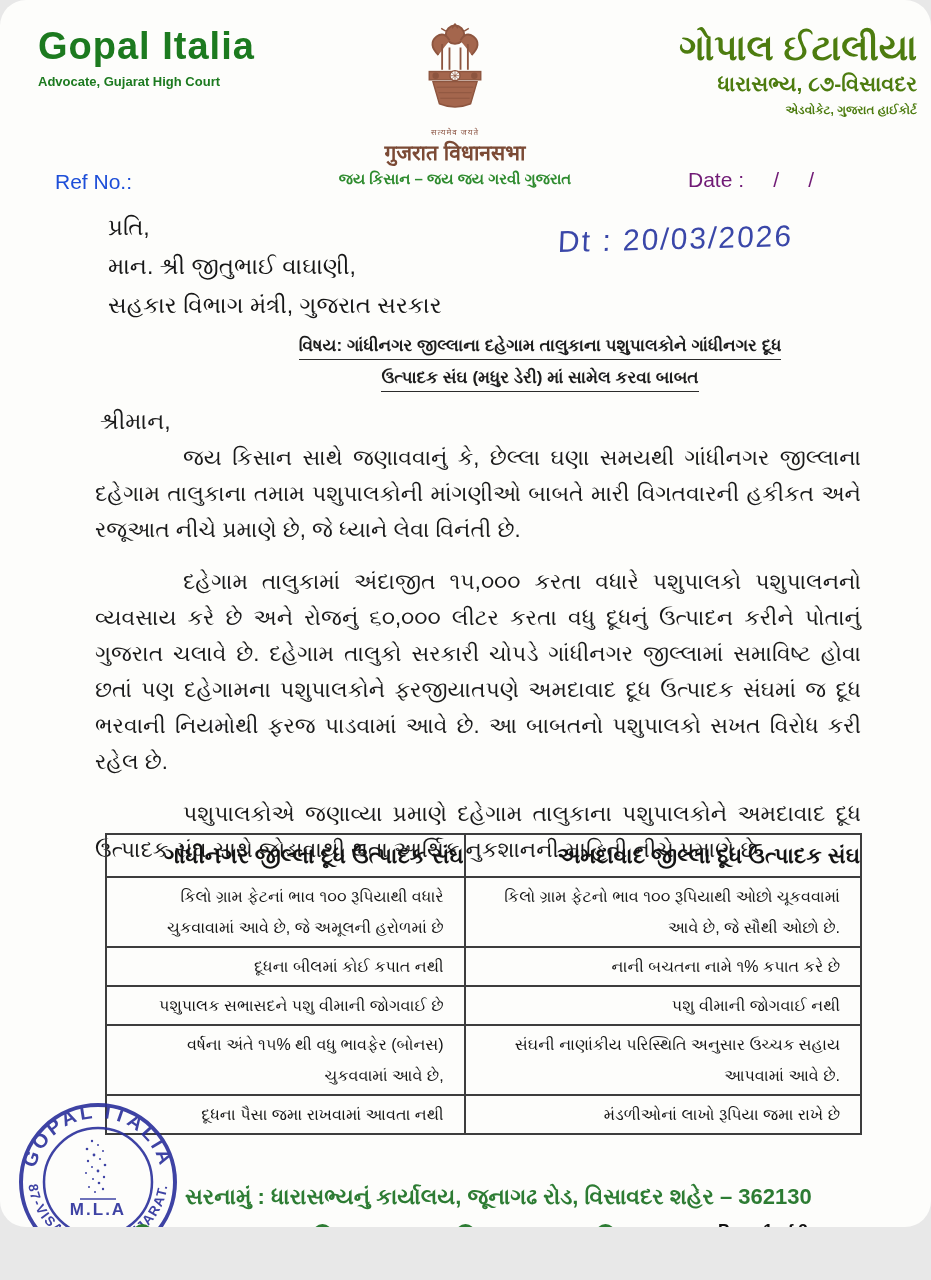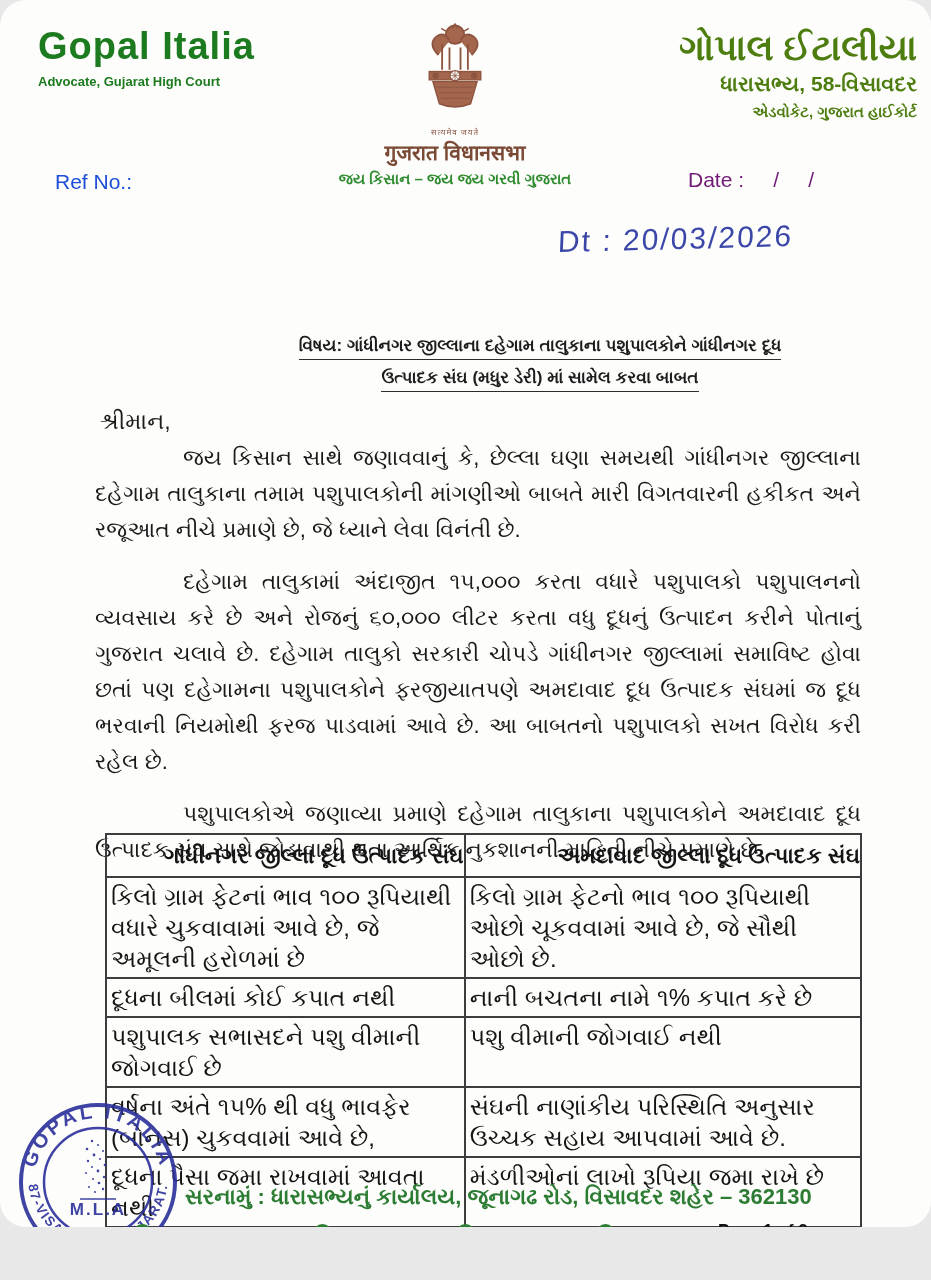--- a/index.html
+++ b/index.html
@@ -10,38 +10,38 @@
   .hdr-left .name{font-size:38px;font-weight:bold;letter-spacing:1px;line-height:40px;}
   .hdr-left .mla{font-size:24px;font-weight:bold;margin-top:2px;}
   .hdr-left .adv{font-size:13px;font-weight:bold;margin-top:8px;}
   .hdr-center{position:absolute;left:322px;top:20px;width:266px;text-align:center;}
   .hdr-center .motto{font-size:8px;color:#8a5240;margin-top:-2px;letter-spacing:1px;}
   .hdr-center .assembly{font-size:21px;font-weight:bold;color:#7b4a35;margin-top:1px;}
   .hdr-center .slogan{font-size:15px;font-weight:bold;color:#2e8b2e;margin-top:4px;}
   .hdr-right{position:absolute;right:14px;top:28px;text-align:right;color:#4d7c0f;}
   .hdr-right .name{font-size:36px;font-weight:bold;line-height:40px;}
   .hdr-right .mla{font-size:21px;font-weight:bold;margin-top:4px;}
-  .hdr-right .adv{font-size:15px;font-weight:bold;margin-top:7px;}
+  .hdr-right .adv{font-size:12px;font-weight:bold;margin-top:7px;}
   .ref-label{position:absolute;left:55px;top:170px;font-size:21px;color:#1d4ed8;}
   .date-label{position:absolute;left:688px;top:168px;font-size:21px;color:#701a75;white-space:pre;}
   
   .recipient{position:absolute;left:108px;top:208px;font-size:23px;line-height:39px;color:#161616;}
   .hand-date{position:absolute;left:558px;top:222px;font-size:30px;font-weight:500;color:#3a47a8;
              letter-spacing:2px;transform:rotate(-1.5deg) skewX(-4deg);white-space:pre;}
   
   .subject{position:absolute;left:150px;top:336px;width:780px;text-align:center;font-size:17px;font-weight:600;}
   .subject .ln{display:inline-block;border-bottom:1.5px solid #2b2b2b;padding-bottom:3px;margin-bottom:8px;}
   
   .salutation{position:absolute;left:100px;top:408px;font-size:23px;}
   .body-text{position:absolute;left:95px;top:440px;width:766px;}
   .body-text p{font-size:22px;line-height:36px;text-align:justify;text-indent:88px;margin:0 0 16px 0;color:#191919;}
   
   .cmp-table{position:absolute;left:105px;top:833px;width:757px;border-collapse:collapse;}
-  .cmp-table td,.cmp-table th{border:2px solid #3d3d3d;font-size:24px;line-height:31px;padding:3px 4px;
-                              vertical-align:top;color:#141414;font-weight:normal;text-align:left;}
+  .cmp-table td,.cmp-table th{border:2px solid #3d3d3d;font-size:16px;line-height:31px;padding:3px 20px;
+                              vertical-align:top;color:#141414;font-weight:normal;text-align:right;}
   .cmp-table th{text-align:right;font-weight:bold;font-size:22px;padding:5px 0;}
   .cmp-table .c1{width:47.5%;}
   .cmp-table tr.dbl td{border-top:6px double #3d3d3d;}
   
   .stamp{position:absolute;left:8px;top:1093px;opacity:.9;}
   
   .footer-address{position:absolute;left:185px;top:1184px;font-size:22px;font-weight:bold;color:#2d7c33;}
   .social-row{position:absolute;left:133px;top:1224px;display:flex;align-items:center;color:#2d7c33;
               font-size:16.5px;font-weight:600;}
   .social-item{display:flex;align-items:center;}
@@ -80,27 +80,32 @@
         <path d="M30,73 h40 M32,79 h36 M34,85 h32" stroke="#8d553f" stroke-width="1"></path>
       </g>
     </svg>
     <div class="motto">सत्यमेव जयते</div>
     <div class="assembly">गुजरात विधानसभा</div>
     <div class="slogan">જય કિસાન – જય જય ગરવી ગુજરાત</div>
   </div>
 
   <div class="hdr-right">
     <div class="name">ગોપાલ ઈટાલીયા</div>
-    <div class="mla">ધારાસભ્ય, 58-વિસાવદર</div>
+    <div class="mla">ધારાસભ્ય, ૮૭-વિસાવદર</div>
     <div class="adv">એડવોકેટ, ગુજરાત હાઈકોર્ટ</div>
   </div>
 
   <div class="ref-label">Ref No.:</div>
   <div class="date-label">Date :     /     /</div>
 
+  <div class="recipient">
+    <div>પ્રતિ,</div>
+    <div>માન. શ્રી જીતુભાઈ વાઘાણી,</div>
+    <div>સહકાર વિભાગ મંત્રી, ગુજરાત સરકાર</div>
+  </div>
 
   <div class="hand-date">Dt : 20/03/2026</div>
 
   <div class="subject">
     <span class="ln">વિષય: ગાંધીનગર જીલ્લાના દહેગામ તાલુકાના પશુપાલકોને ગાંધીનગર દૂધ</span><br>
     <span class="ln">ઉત્પાદક સંઘ (મધુર ડેરી) માં સામેલ કરવા બાબત</span>
   </div>
 
   <div class="salutation">શ્રીમાન,</div>
   <div class="body-text">

